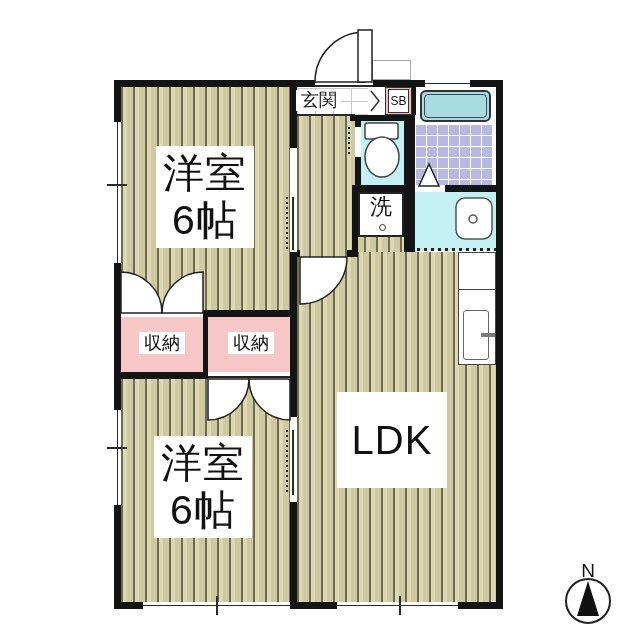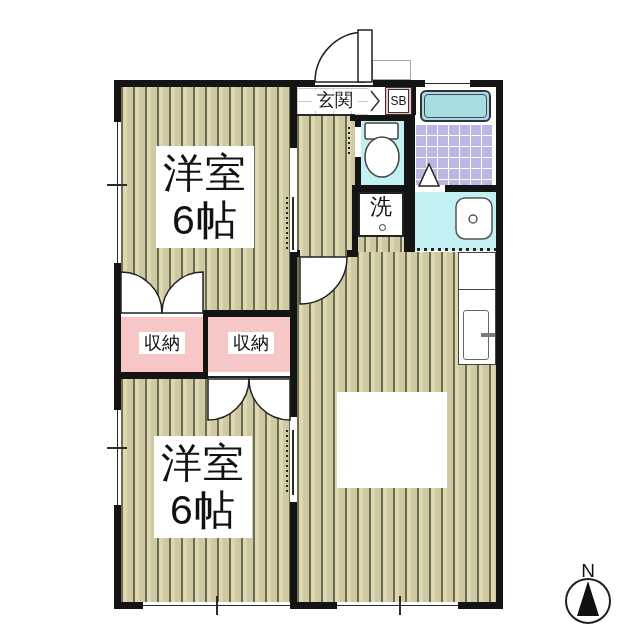--- a/index.html
+++ b/index.html
@@ -178,26 +178,27 @@
     <span>洋室</span>
     <span>6帖</span>
   </div>
 
   <div class="lbl lbl-big" style="left:154px;top:436px;width:98px;height:102px;">
     <span>洋室</span>
     <span>6帖</span>
   </div>
 
   <div class="lbl lbl-big" style="left:337px;top:392px;width:110px;height:96px;font-size:40px;">
+    <span>LDK</span>
   </div>
 
   <div class="lbl lbl-small" style="left:139px;top:332px;width:46px;height:22px;">収納</div>
   <div class="lbl lbl-small" style="left:228px;top:332px;width:46px;height:22px;">収納</div>
 
-  <div class="lbl lbl-small" style="left:312px;top:90px;width:46px;height:21px;">玄関</div>
+  <div class="lbl lbl-small" style="left:296px;top:90px;width:46px;height:21px;">玄関</div>
 
   <div class="abs" style="left:385px;top:87px;width:27px;height:28px;background:#f3bcbe;border:1.5px solid #333;box-sizing:border-box;display:flex;align-items:center;justify-content:center;">
     <span style="font-size:12px;background:#fff;border:1px solid #333;padding:4px 1px;line-height:1.2;">SB</span>
   </div>
 
   <div class="abs" style="left:358px;top:192px;width:46px;height:45px;background:#fff;border:2px solid #222;box-sizing:border-box;">
     <div style="text-align:center;font-size:22px;font-weight:500;line-height:1.1;margin-top:1px;">洗</div>
     <div style="position:absolute;left:19px;top:30px;width:7px;height:7px;border:1.5px solid #333;border-radius:50%;box-sizing:border-box;"></div>
   </div>
 

